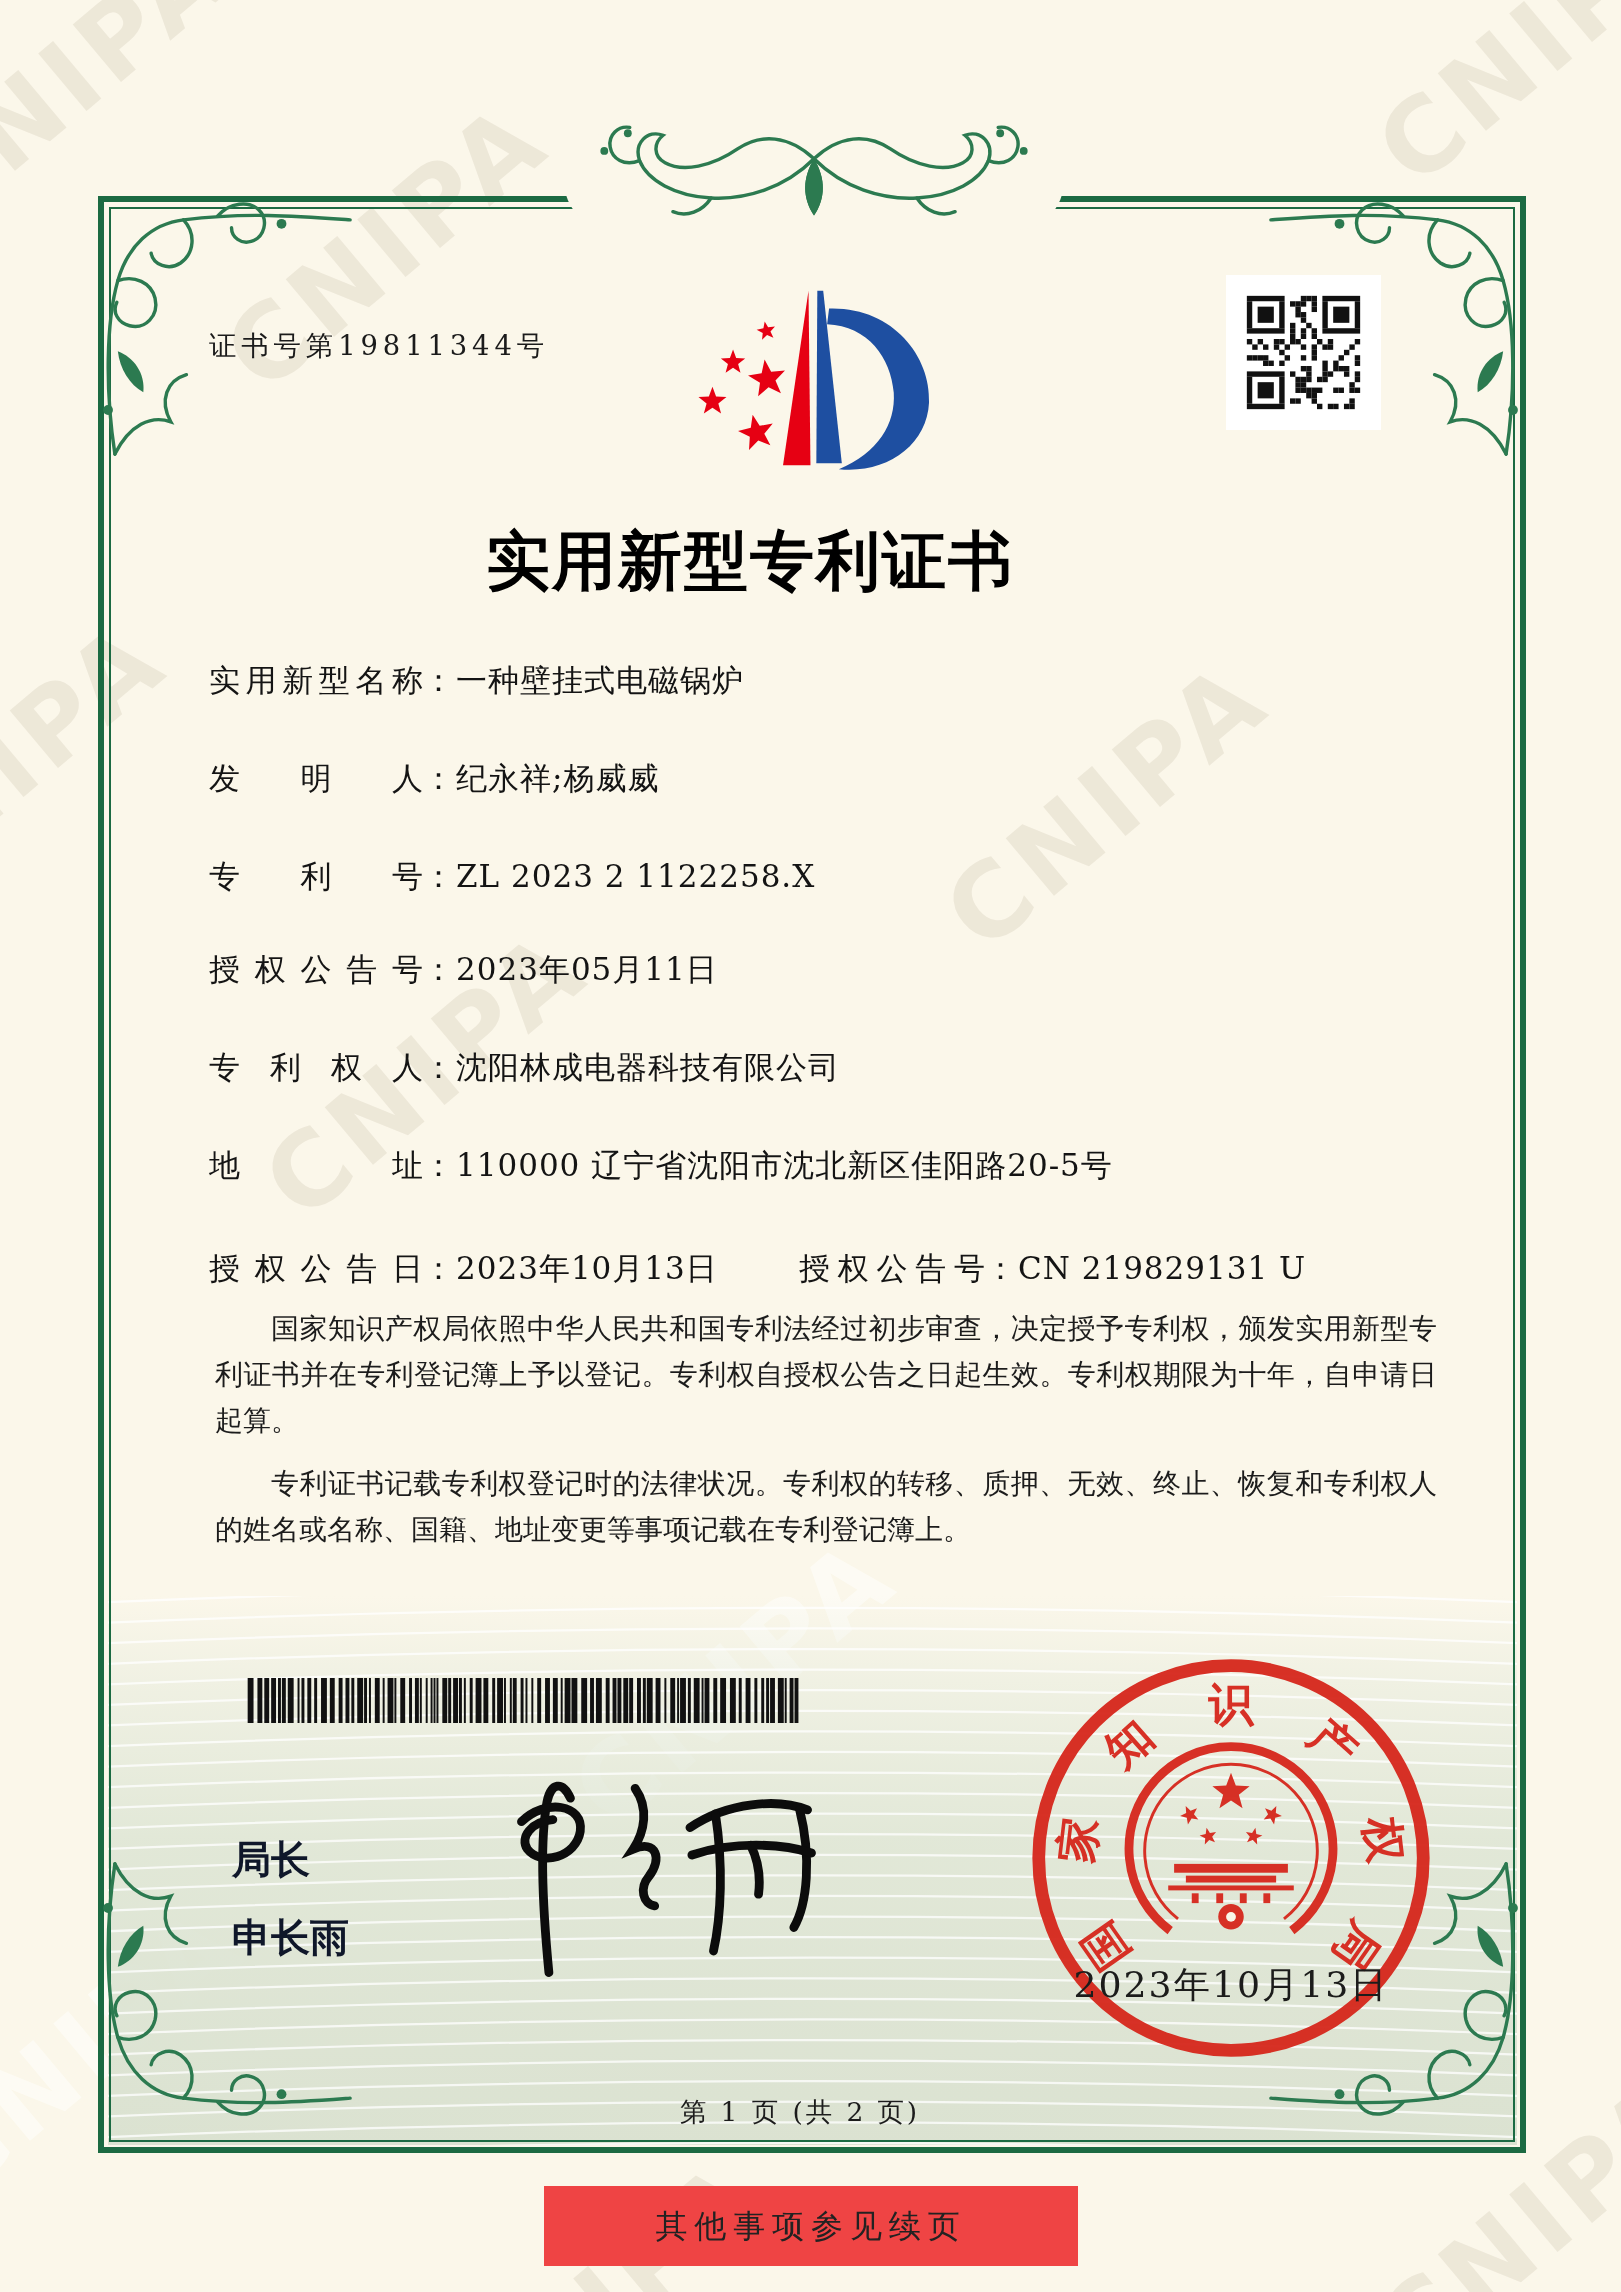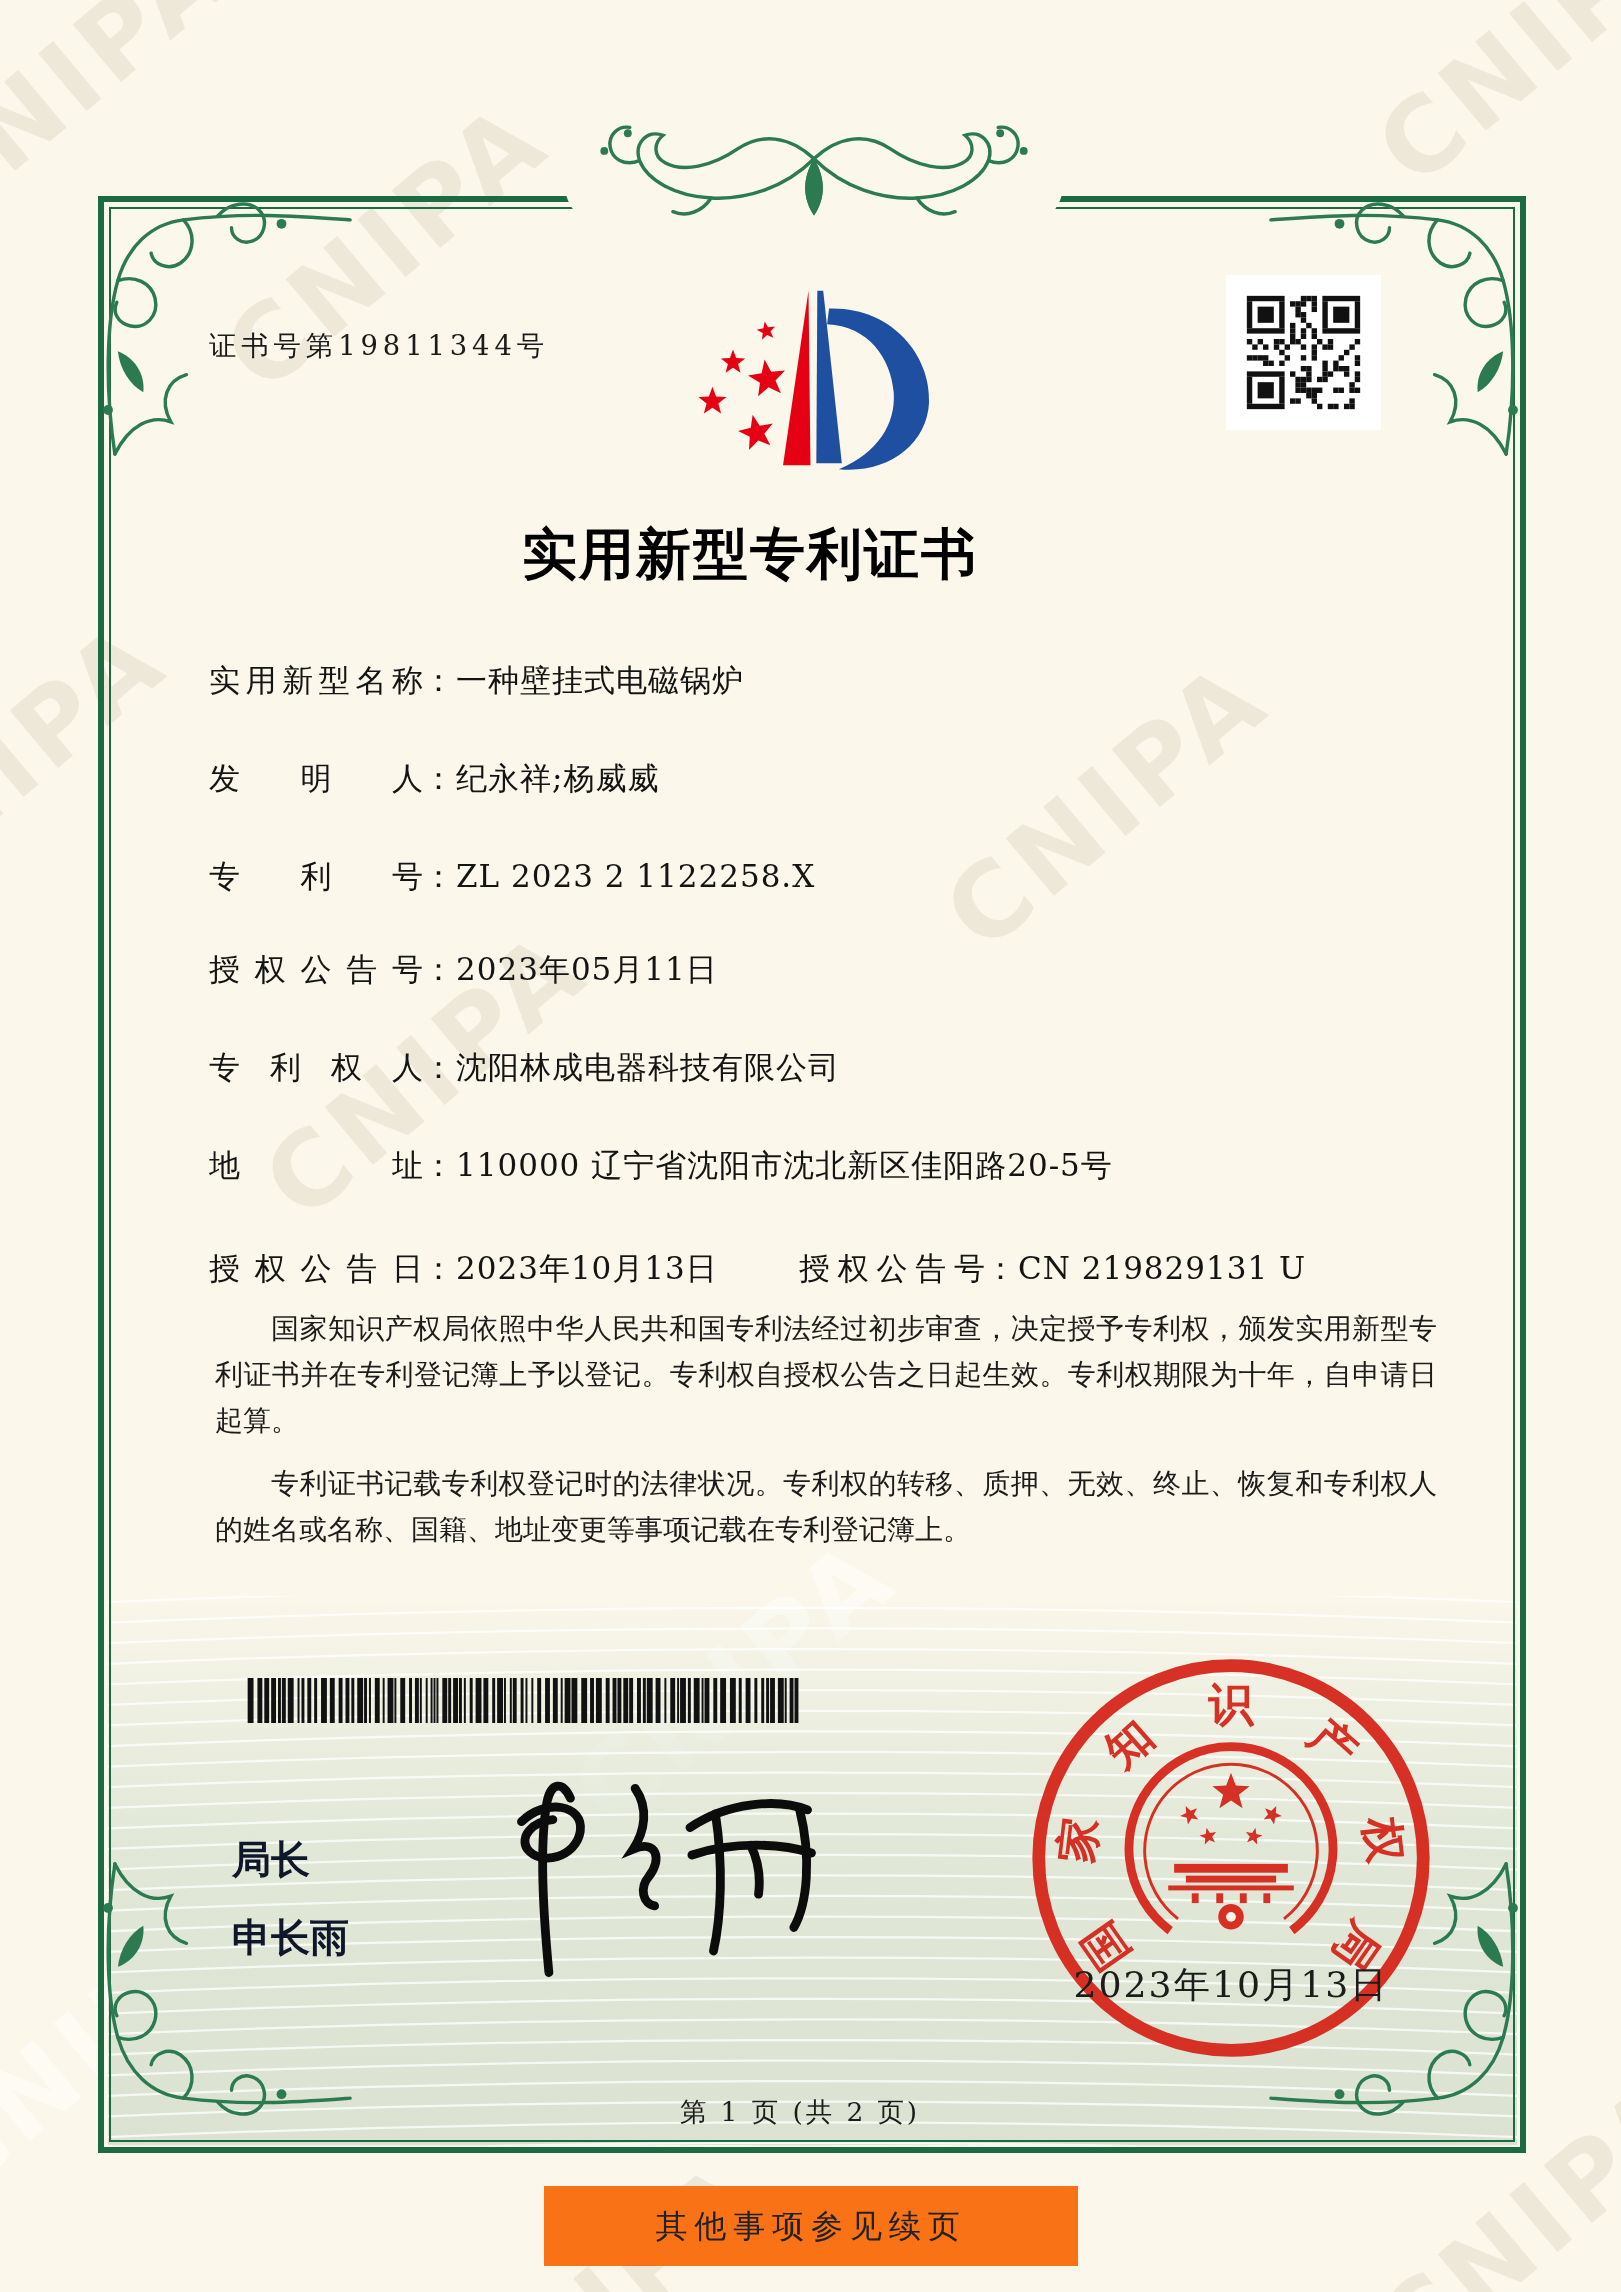--- a/index.html
+++ b/index.html
@@ -36,21 +36,21 @@
   .ornament{position:absolute;z-index:4;}
   
   .cert-no{
     position:absolute;left:209px;top:284px;z-index:5;
     font-size:27.4px;letter-spacing:4.9px;color:#1b1b1b;margin-top:44px;
   }
   .logo{position:absolute;left:686px;top:277px;z-index:5;}
   .qr{position:absolute;left:1226px;top:275px;z-index:5;}
   .title{
     position:absolute;left:98px;top:518px;width:1304px;z-index:5;
-    text-align:center;font-size:55px;font-weight:bold;letter-spacing:2px;color:#000;
+    text-align:center;font-size:64px;font-weight:bold;letter-spacing:2px;color:#000;
   }
   
   .row{position:absolute;left:209px;z-index:5;font-size:31px;white-space:nowrap;}
   .row .lbl{
     display:inline-block;width:214px;vertical-align:top;
     text-align:justify;text-align-last:justify;text-justify:inter-character;
   }
   .row .val{margin-left:2px;letter-spacing:1px;}
   .row .pair2{position:absolute;left:590px;top:0;}
   .row .pair2 .lbl{width:186px;}
@@ -72,21 +72,21 @@
   .seal text{font-family:"DejaVu Sans","Liberation Sans",sans-serif;}
   .seal .ring-char{font-size:46px;font-weight:bold;fill:#d6251a;text-anchor:middle;}
   .seal .seal-date{font-size:37px;font-weight:500;fill:#101010;text-anchor:middle;letter-spacing:2px;
     font-family:"DejaVu Serif","Liberation Serif",serif;}
   .page-num{
     position:absolute;left:99px;top:2094px;width:1402px;z-index:5;
     text-align:center;font-size:26.5px;letter-spacing:2.9px;color:#1c1c1c;
   }
   .note-box{
     position:absolute;left:544px;top:2186px;width:534px;height:80px;z-index:5;
-    background:#f97316;text-align:center;line-height:80px;
+    background:#ef4444;text-align:center;line-height:80px;
     font-size:32px;letter-spacing:6.9px;color:#222;
   }
   .green-stroke{stroke:#2c7a50;stroke-width:3.5;fill:none;stroke-linecap:round;}
   .green-fill{fill:#2c7a50;stroke:none;}
 </style>
 </head>
 <body>
 
 <div class="wm" style="left:-123px;top:19.6px">CNIPA</div>
 <div class="wm" style="left:1348px;top:-19.6px">CNIPA</div>

